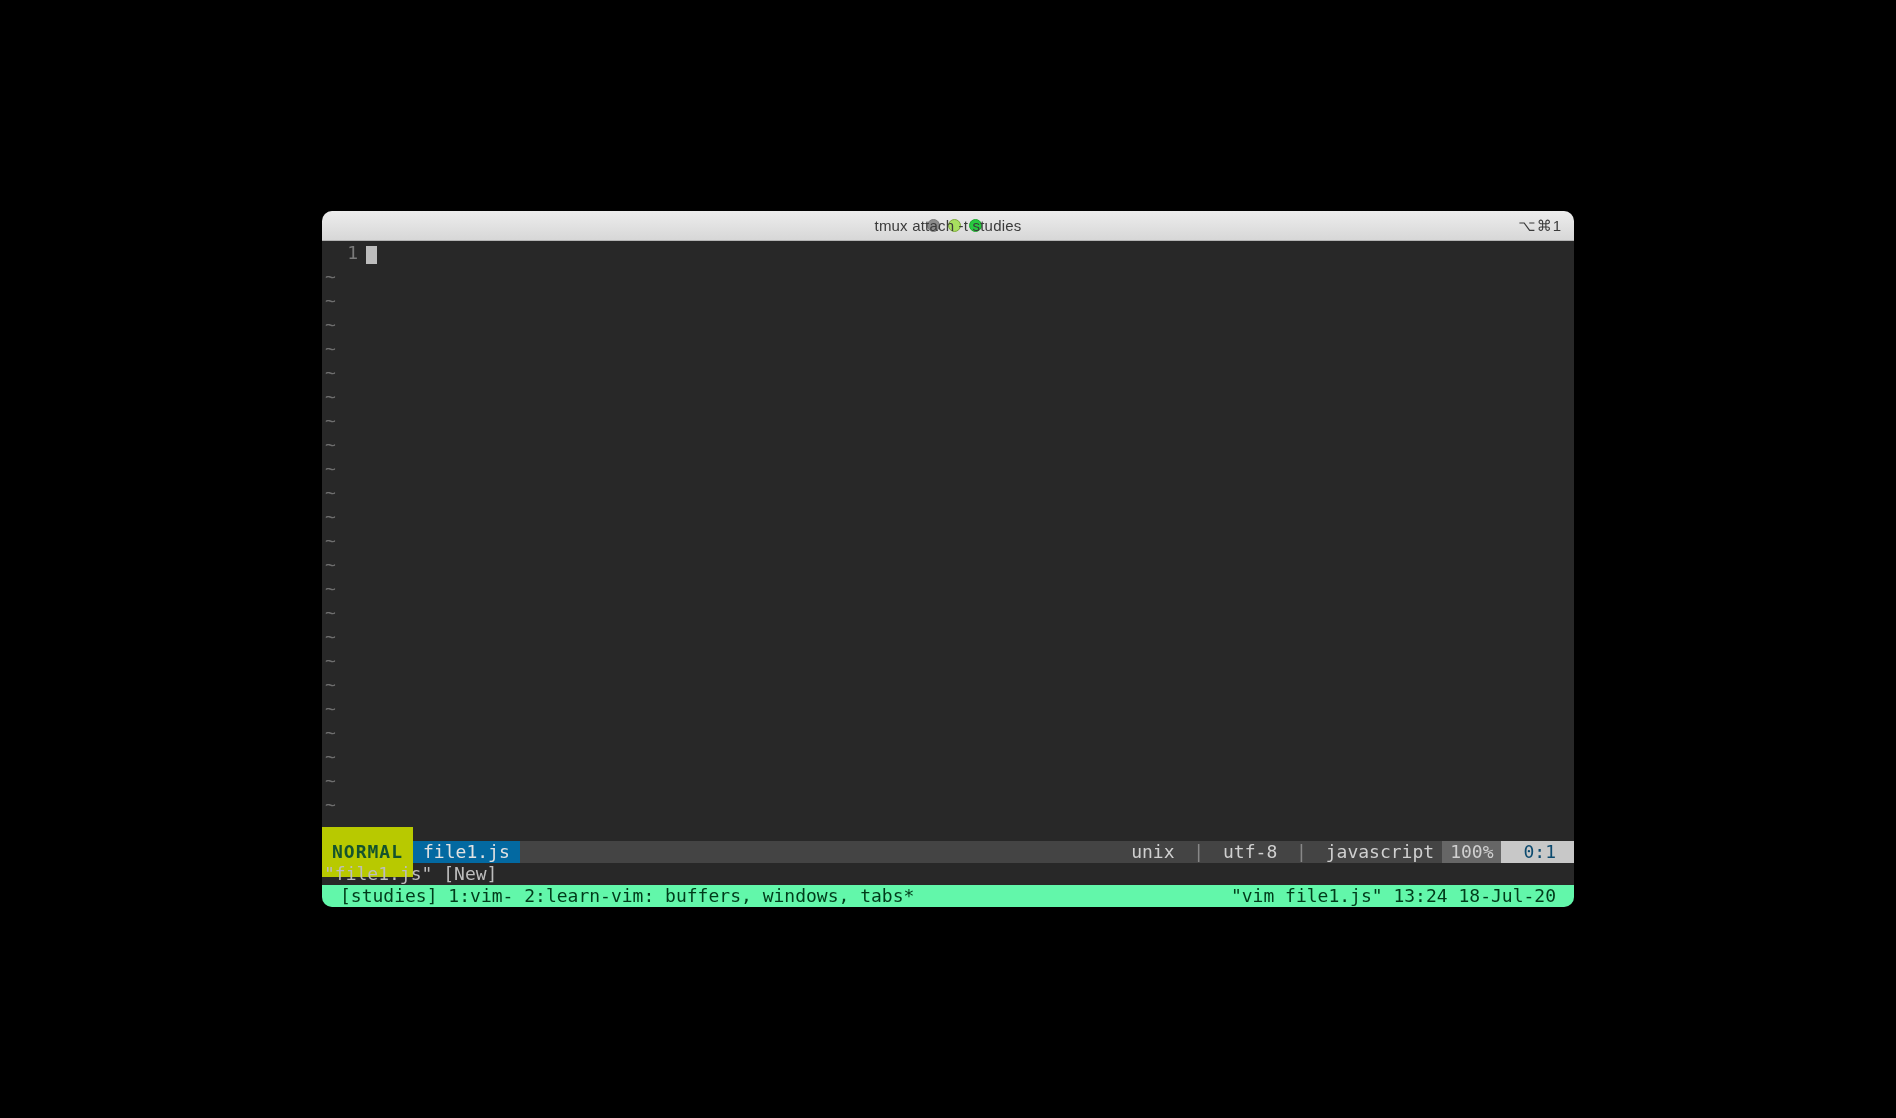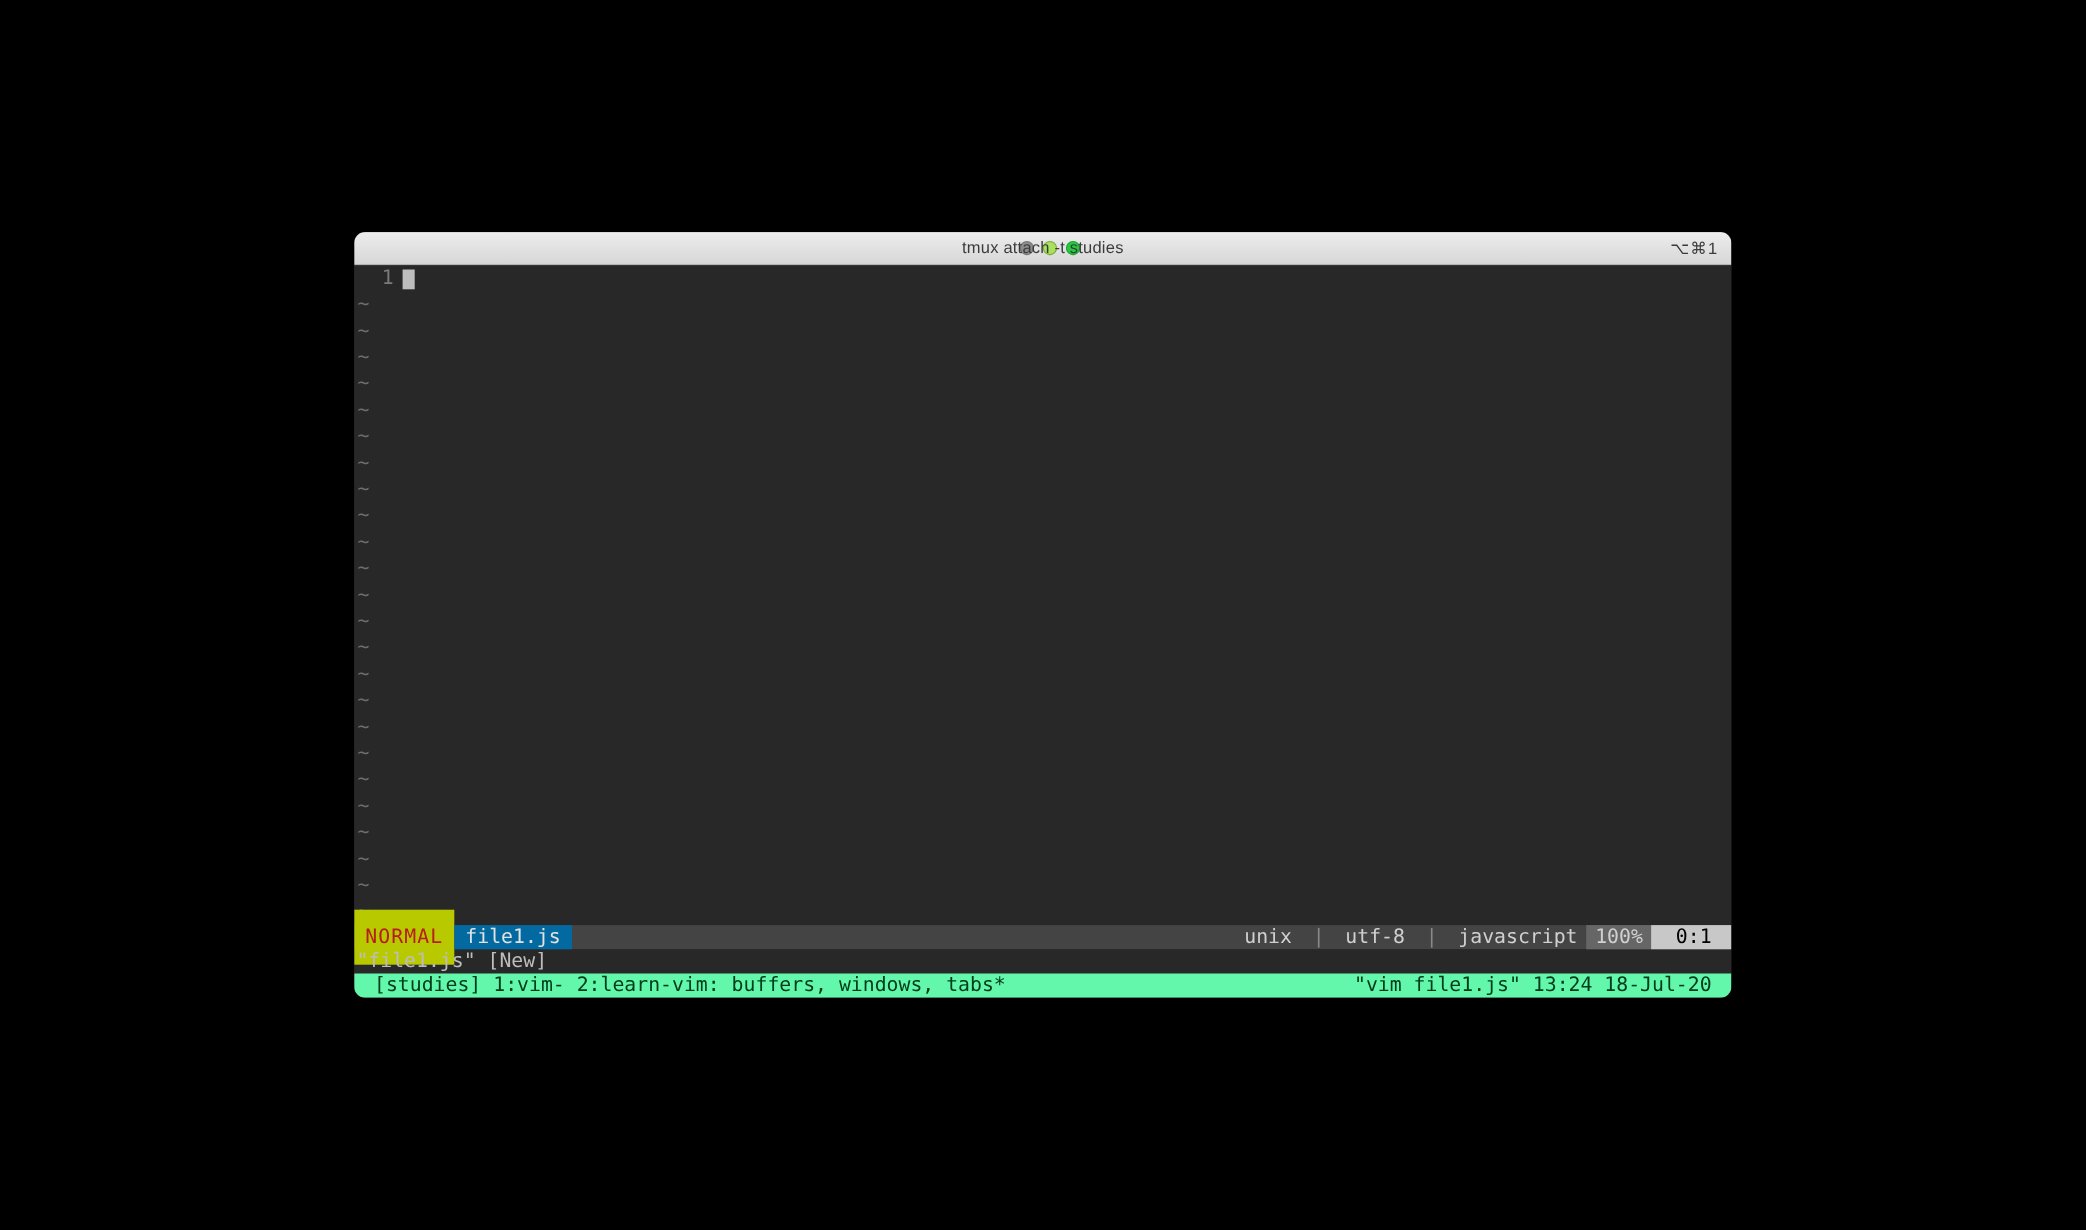--- a/index.html
+++ b/index.html
@@ -67,35 +67,35 @@
   .tilde { color:#6e6e6e; padding-left:3px; }
 
   
   .statusline {
     display:flex; align-items:center;
     background:#444444;
     color:#d0d0d0;
     font-size:18px; line-height:22px; height:22px;
   }
   .mode {
-    background:#b8c900; color:#b91c1c; font-weight:normal;
+    background:#b8c900; color:#14532d; font-weight:bold;
     padding:14px 10px; letter-spacing:1px;
   }
   .filename-sl {
     background:#0369a1; color:#e2e2e2; padding:0 10px;
   }
   .sl-spacer { flex:1; }
   .right-info { padding-right:0; color:#d0d0d0; }
   .right-info span { padding:0 4px; }
   .sep { color:#888; }
   .percent {
     background:#666666; padding:0 8px; margin-left:4px;
   }
   .linecol {
-    background:#c8c8c8; color:#000000; padding:0 18px 0 22px;
+    background:#c8c8c8; color:#0c4a6e; padding:0 18px 0 22px;
   }
 
   
   .msgline {
     background:#282828;
     color:#bdbdbd;
     font-size:18px; line-height:22px; height:22px;
     padding-left:2px;
   }
 

